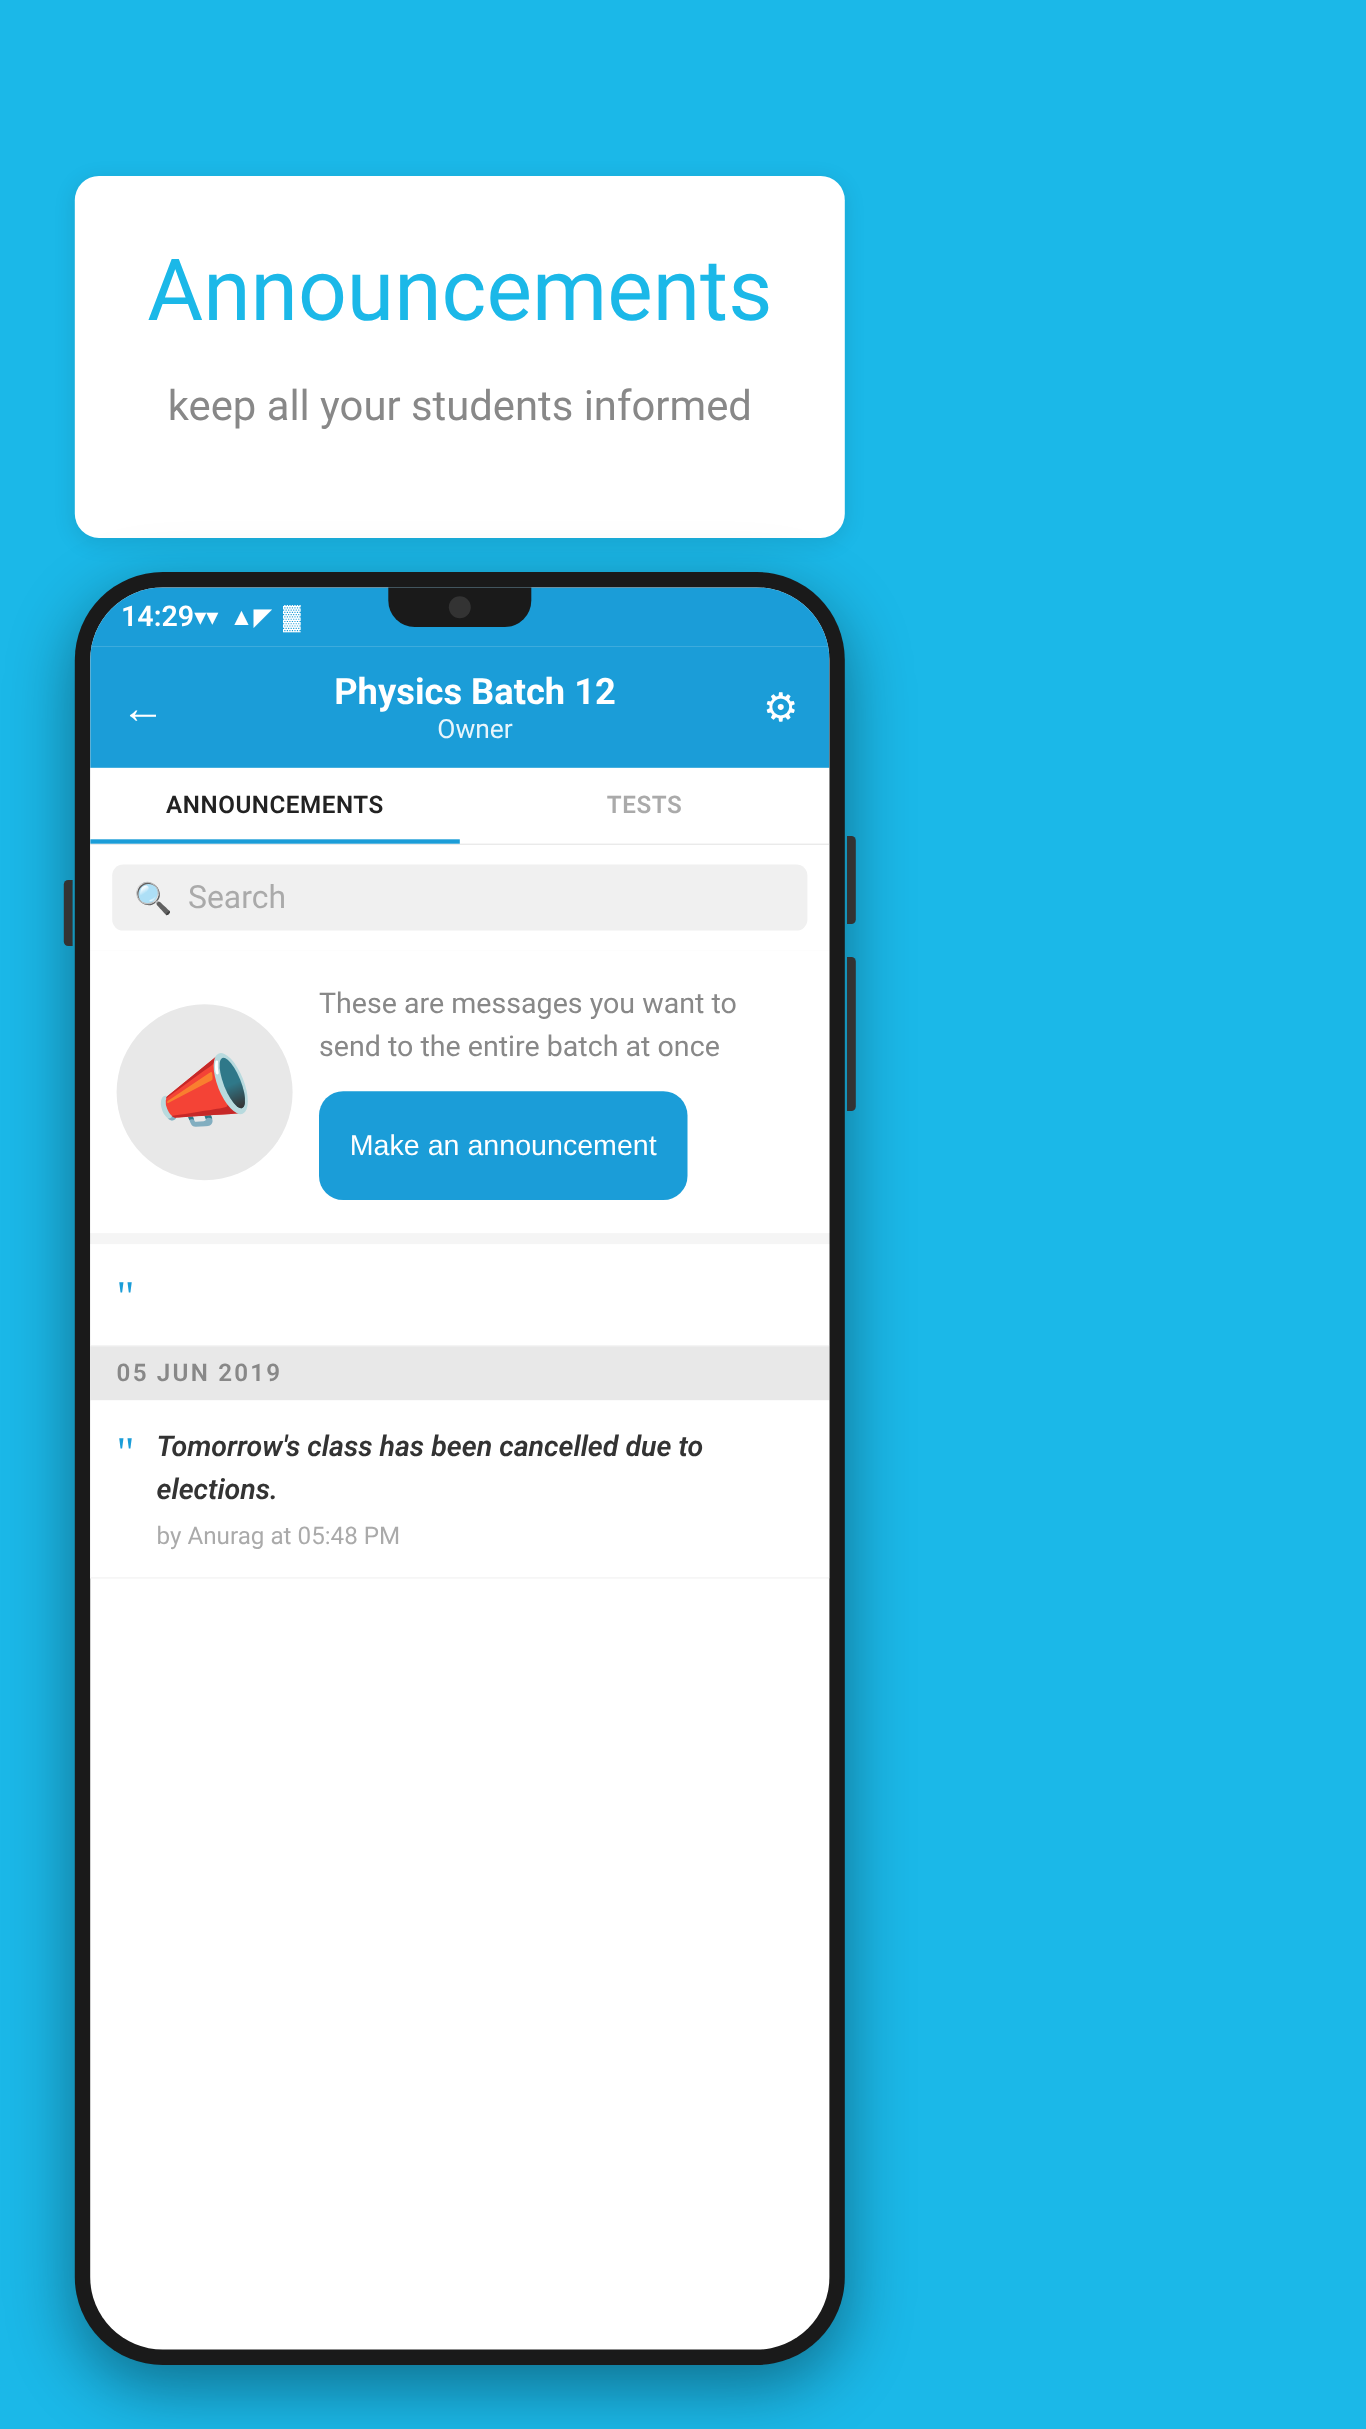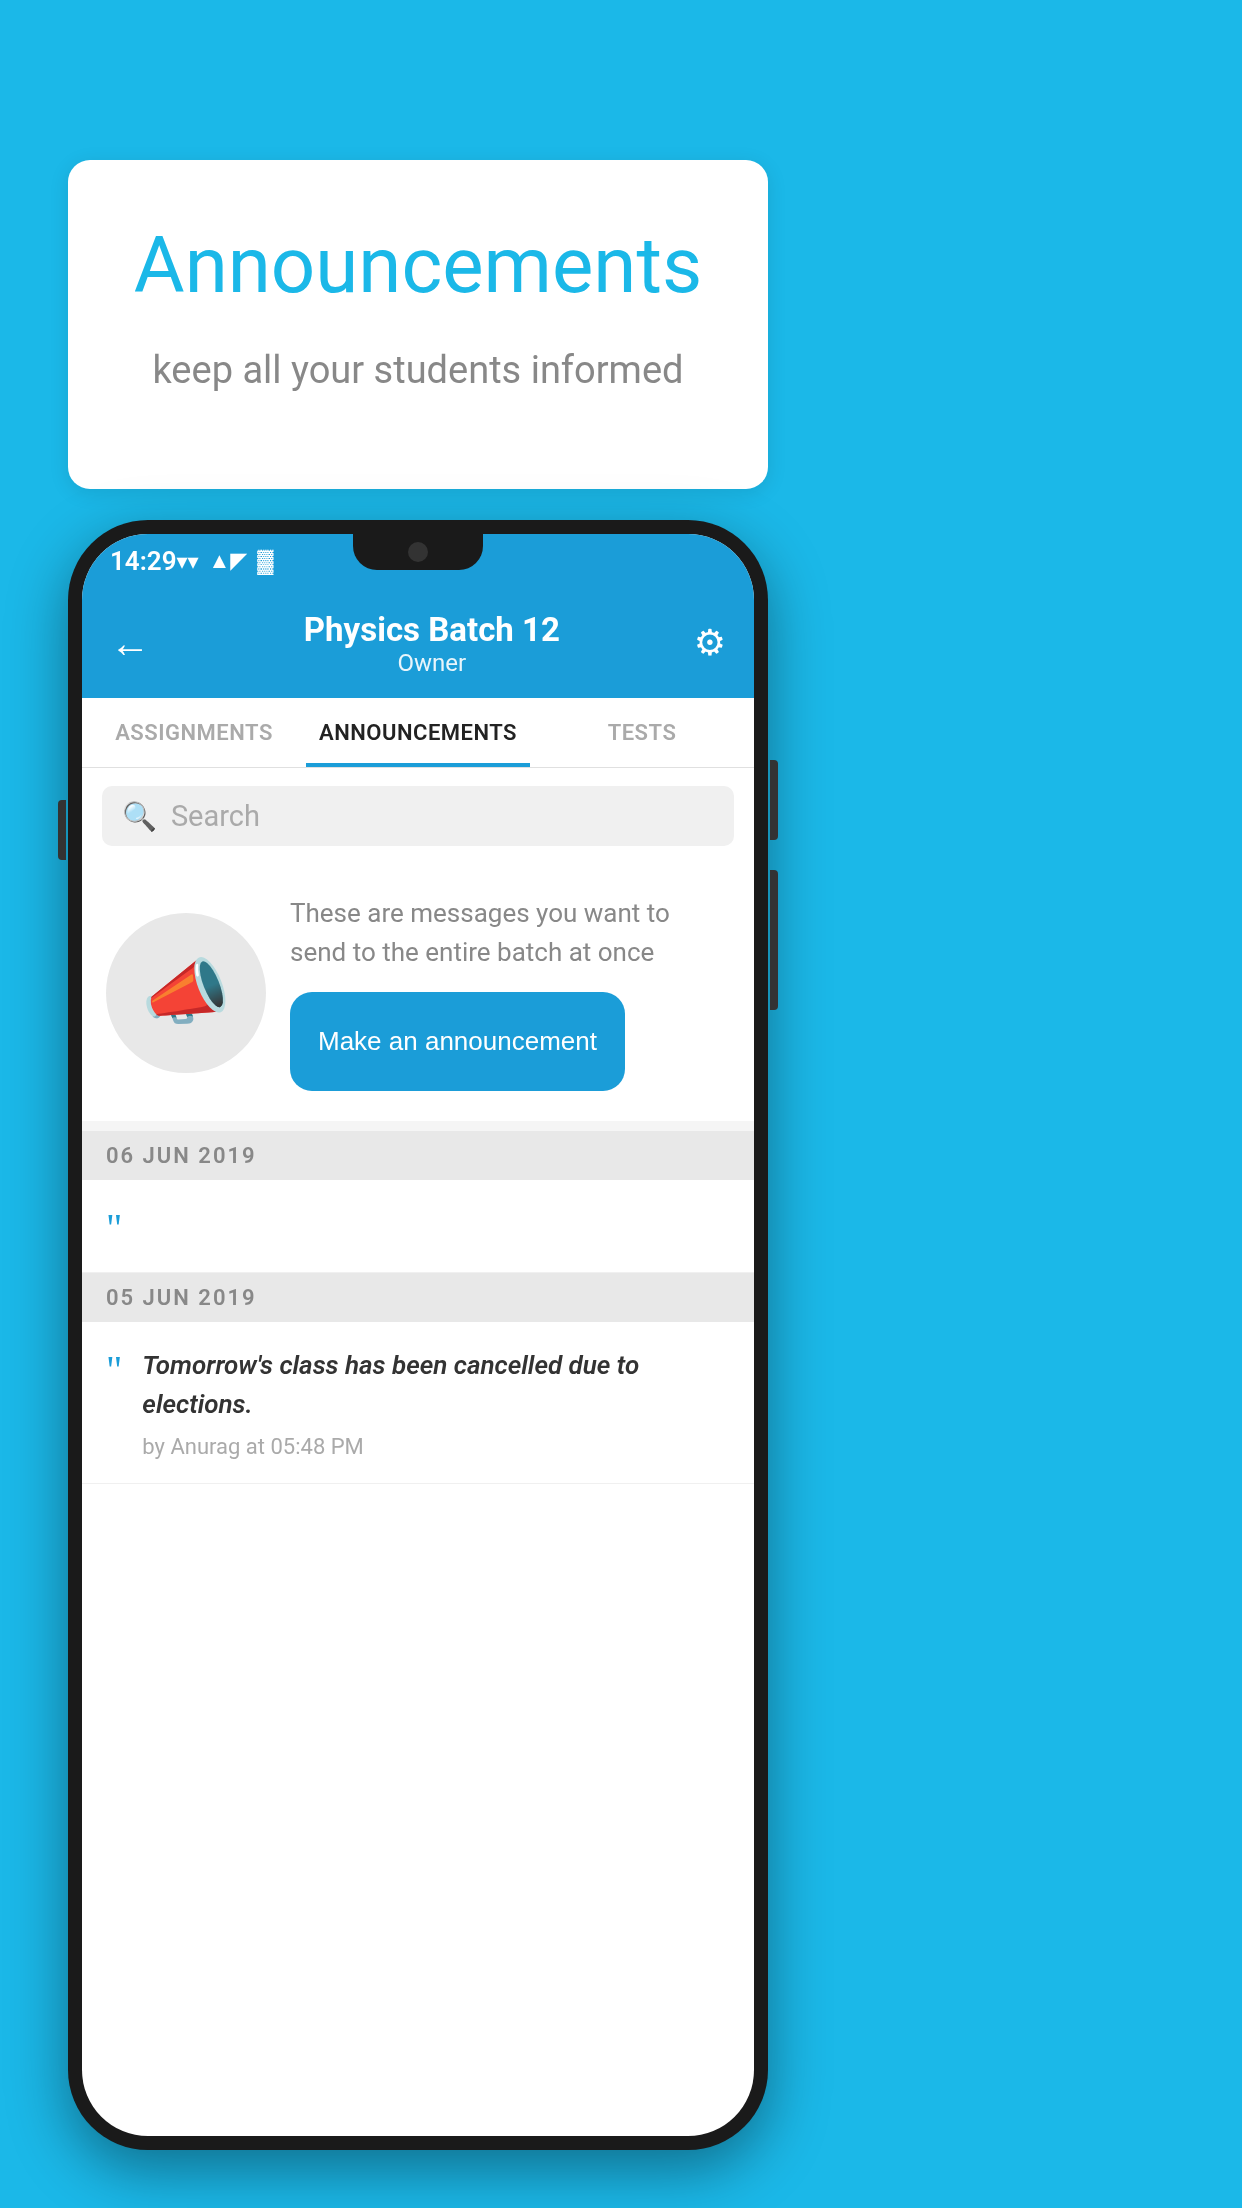--- a/index.html
+++ b/index.html
@@ -409,23 +409,20 @@
       <div class="app-header">
         <span class="back-btn">←</span>
         <div class="header-center">
           <div class="header-title">Physics Batch 12</div>
           <div class="header-subtitle">Owner</div>
         </div>
         <span class="gear-btn">⚙</span>
       </div>
 
       <div class="tabs-bar">
-        <div class="tab-item">
-          <span>ASSIGNMENTS</span>
-        </div>
         <div class="tab-item active">
           <span>ANNOUNCEMENTS</span>
         </div>
         <div class="tab-item">
           <span>TESTS</span>
         </div>
       </div>
 
       <div class="content-area">
 
@@ -439,23 +436,20 @@
         <div class="announcement-promo">
           <div class="promo-icon-circle">
             <span class="megaphone-icon">📣</span>
           </div>
           <div class="promo-content">
             <div class="promo-text">These are messages you want to send to the entire batch at once</div>
             <button class="make-announcement-btn">Make an announcement</button>
           </div>
         </div>
 
-        <div class="date-separator">
-          <span>06  JUN  2019</span>
-        </div>
 
         <div class="announcement-item">
           <div class="quote-icon">"</div>
         </div>
 
         <div class="date-separator">
           <span>05  JUN  2019</span>
         </div>
 
         <div class="announcement-item">

